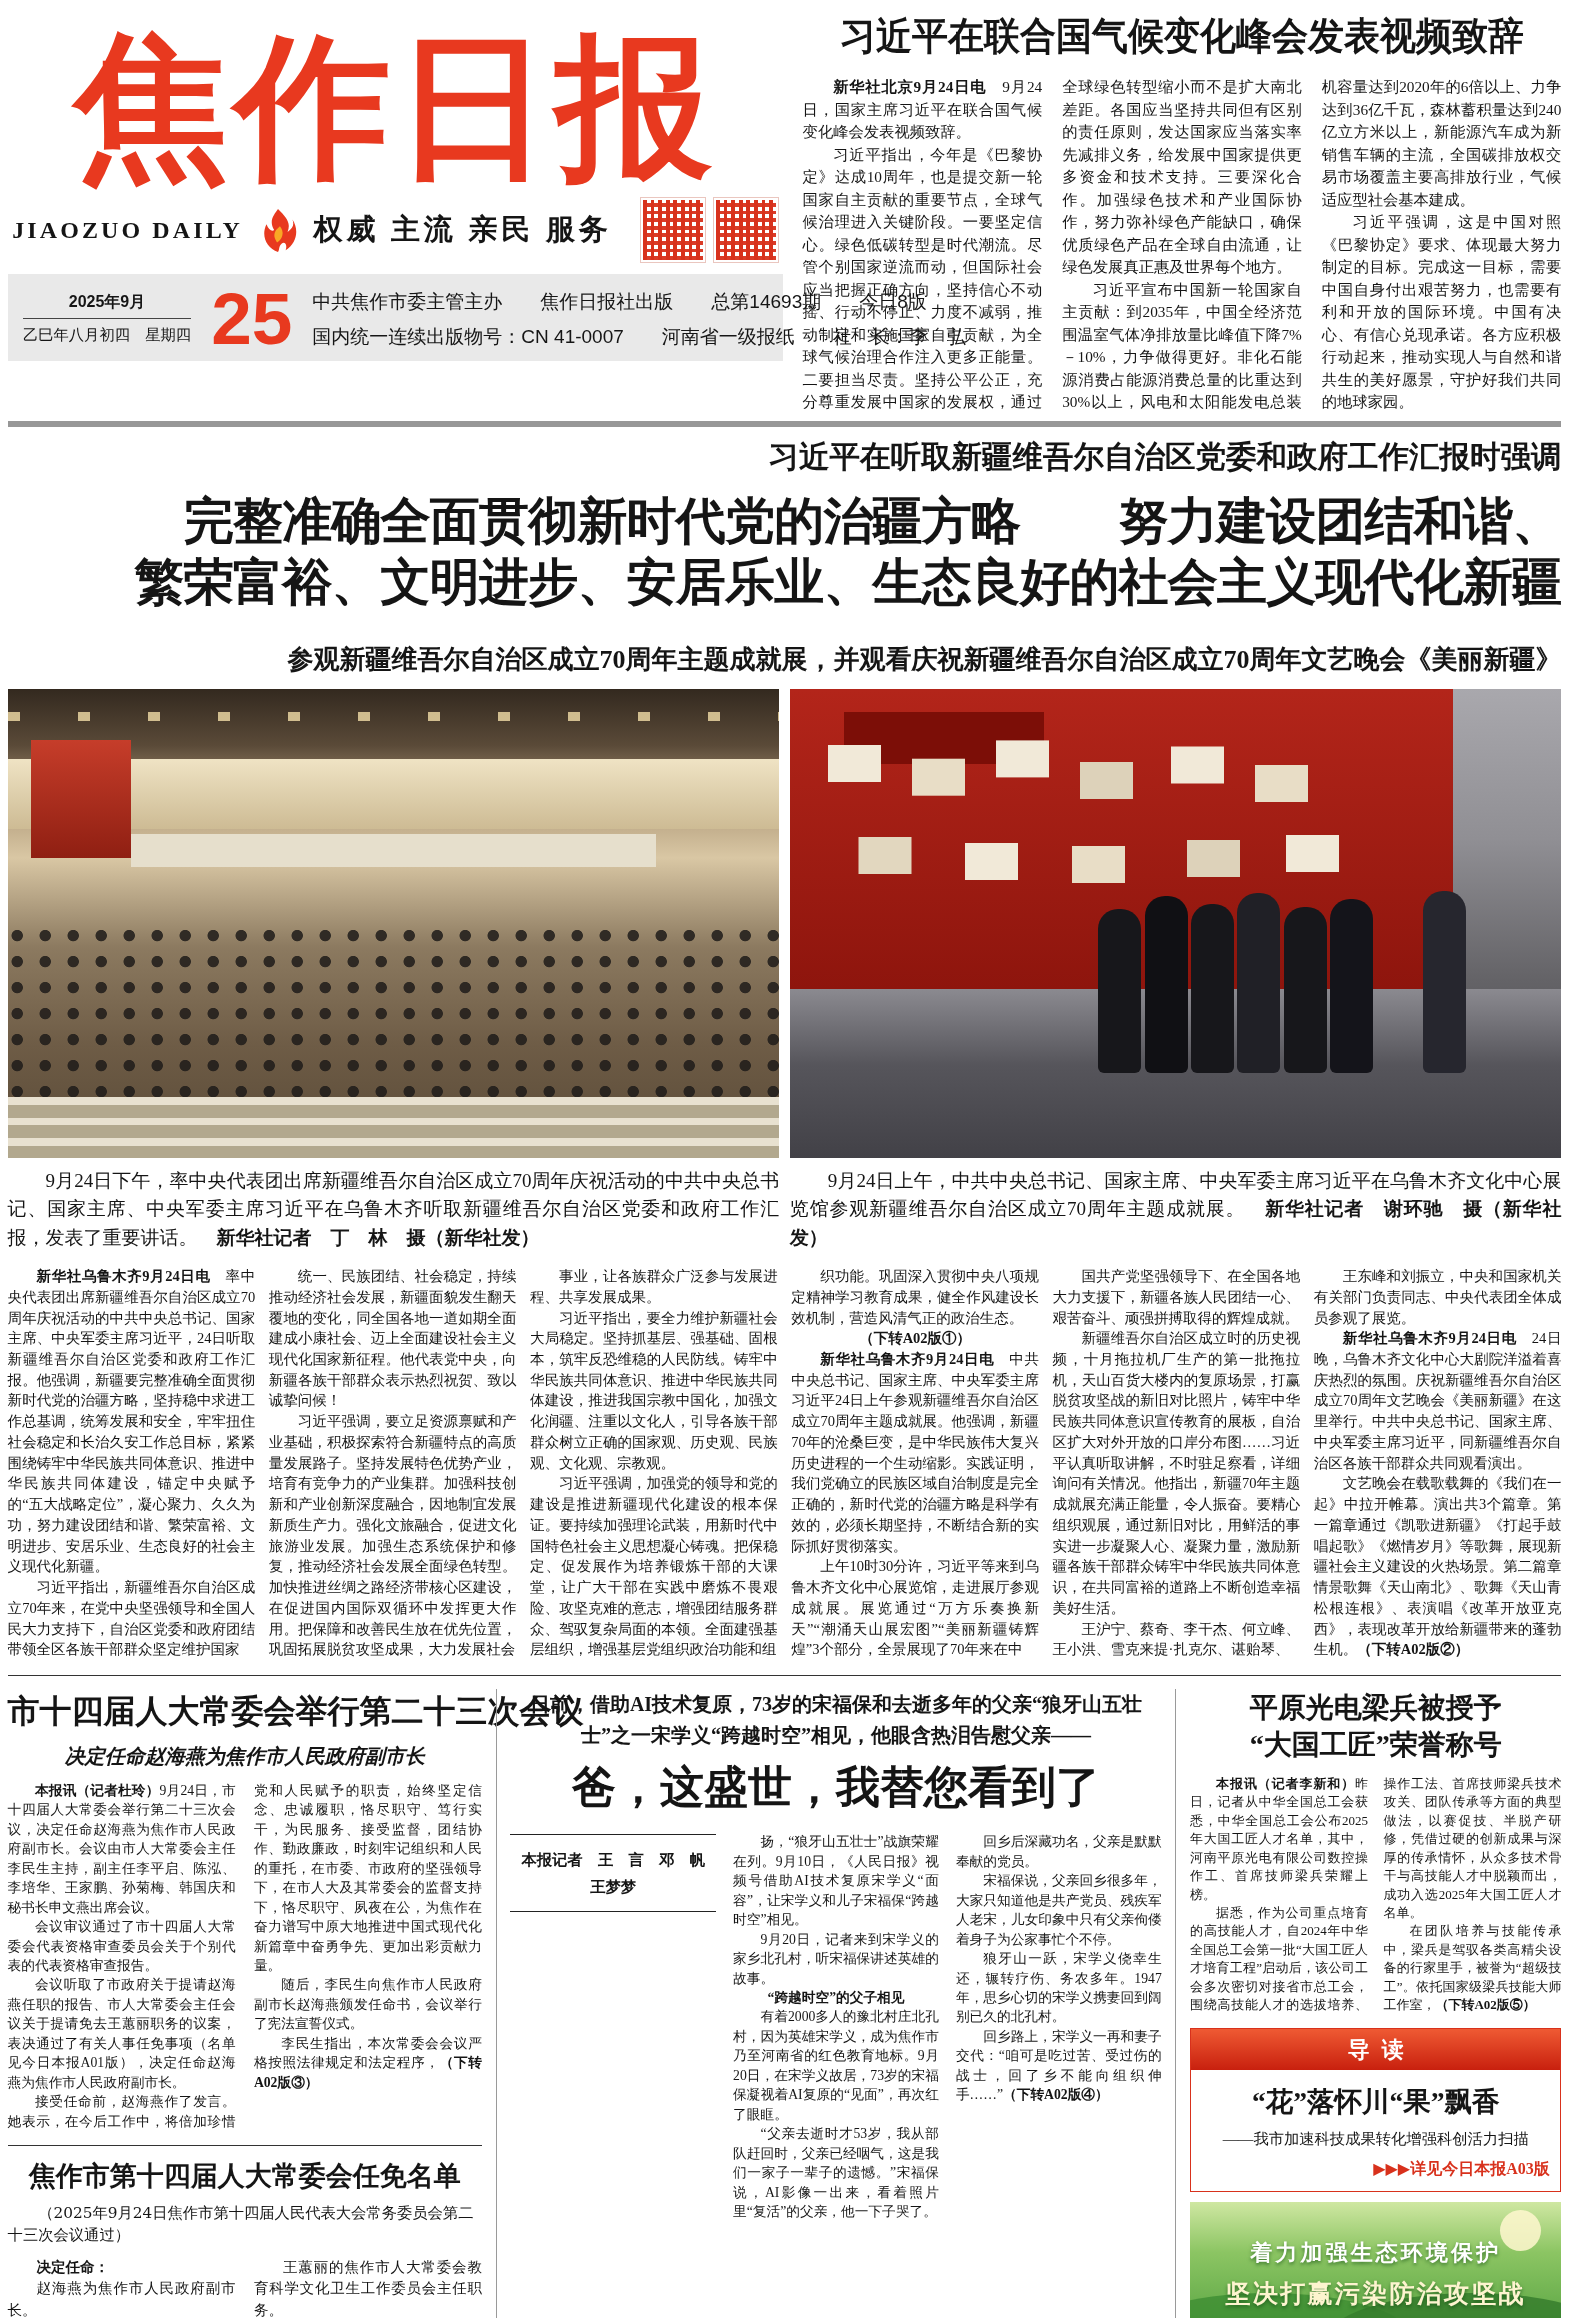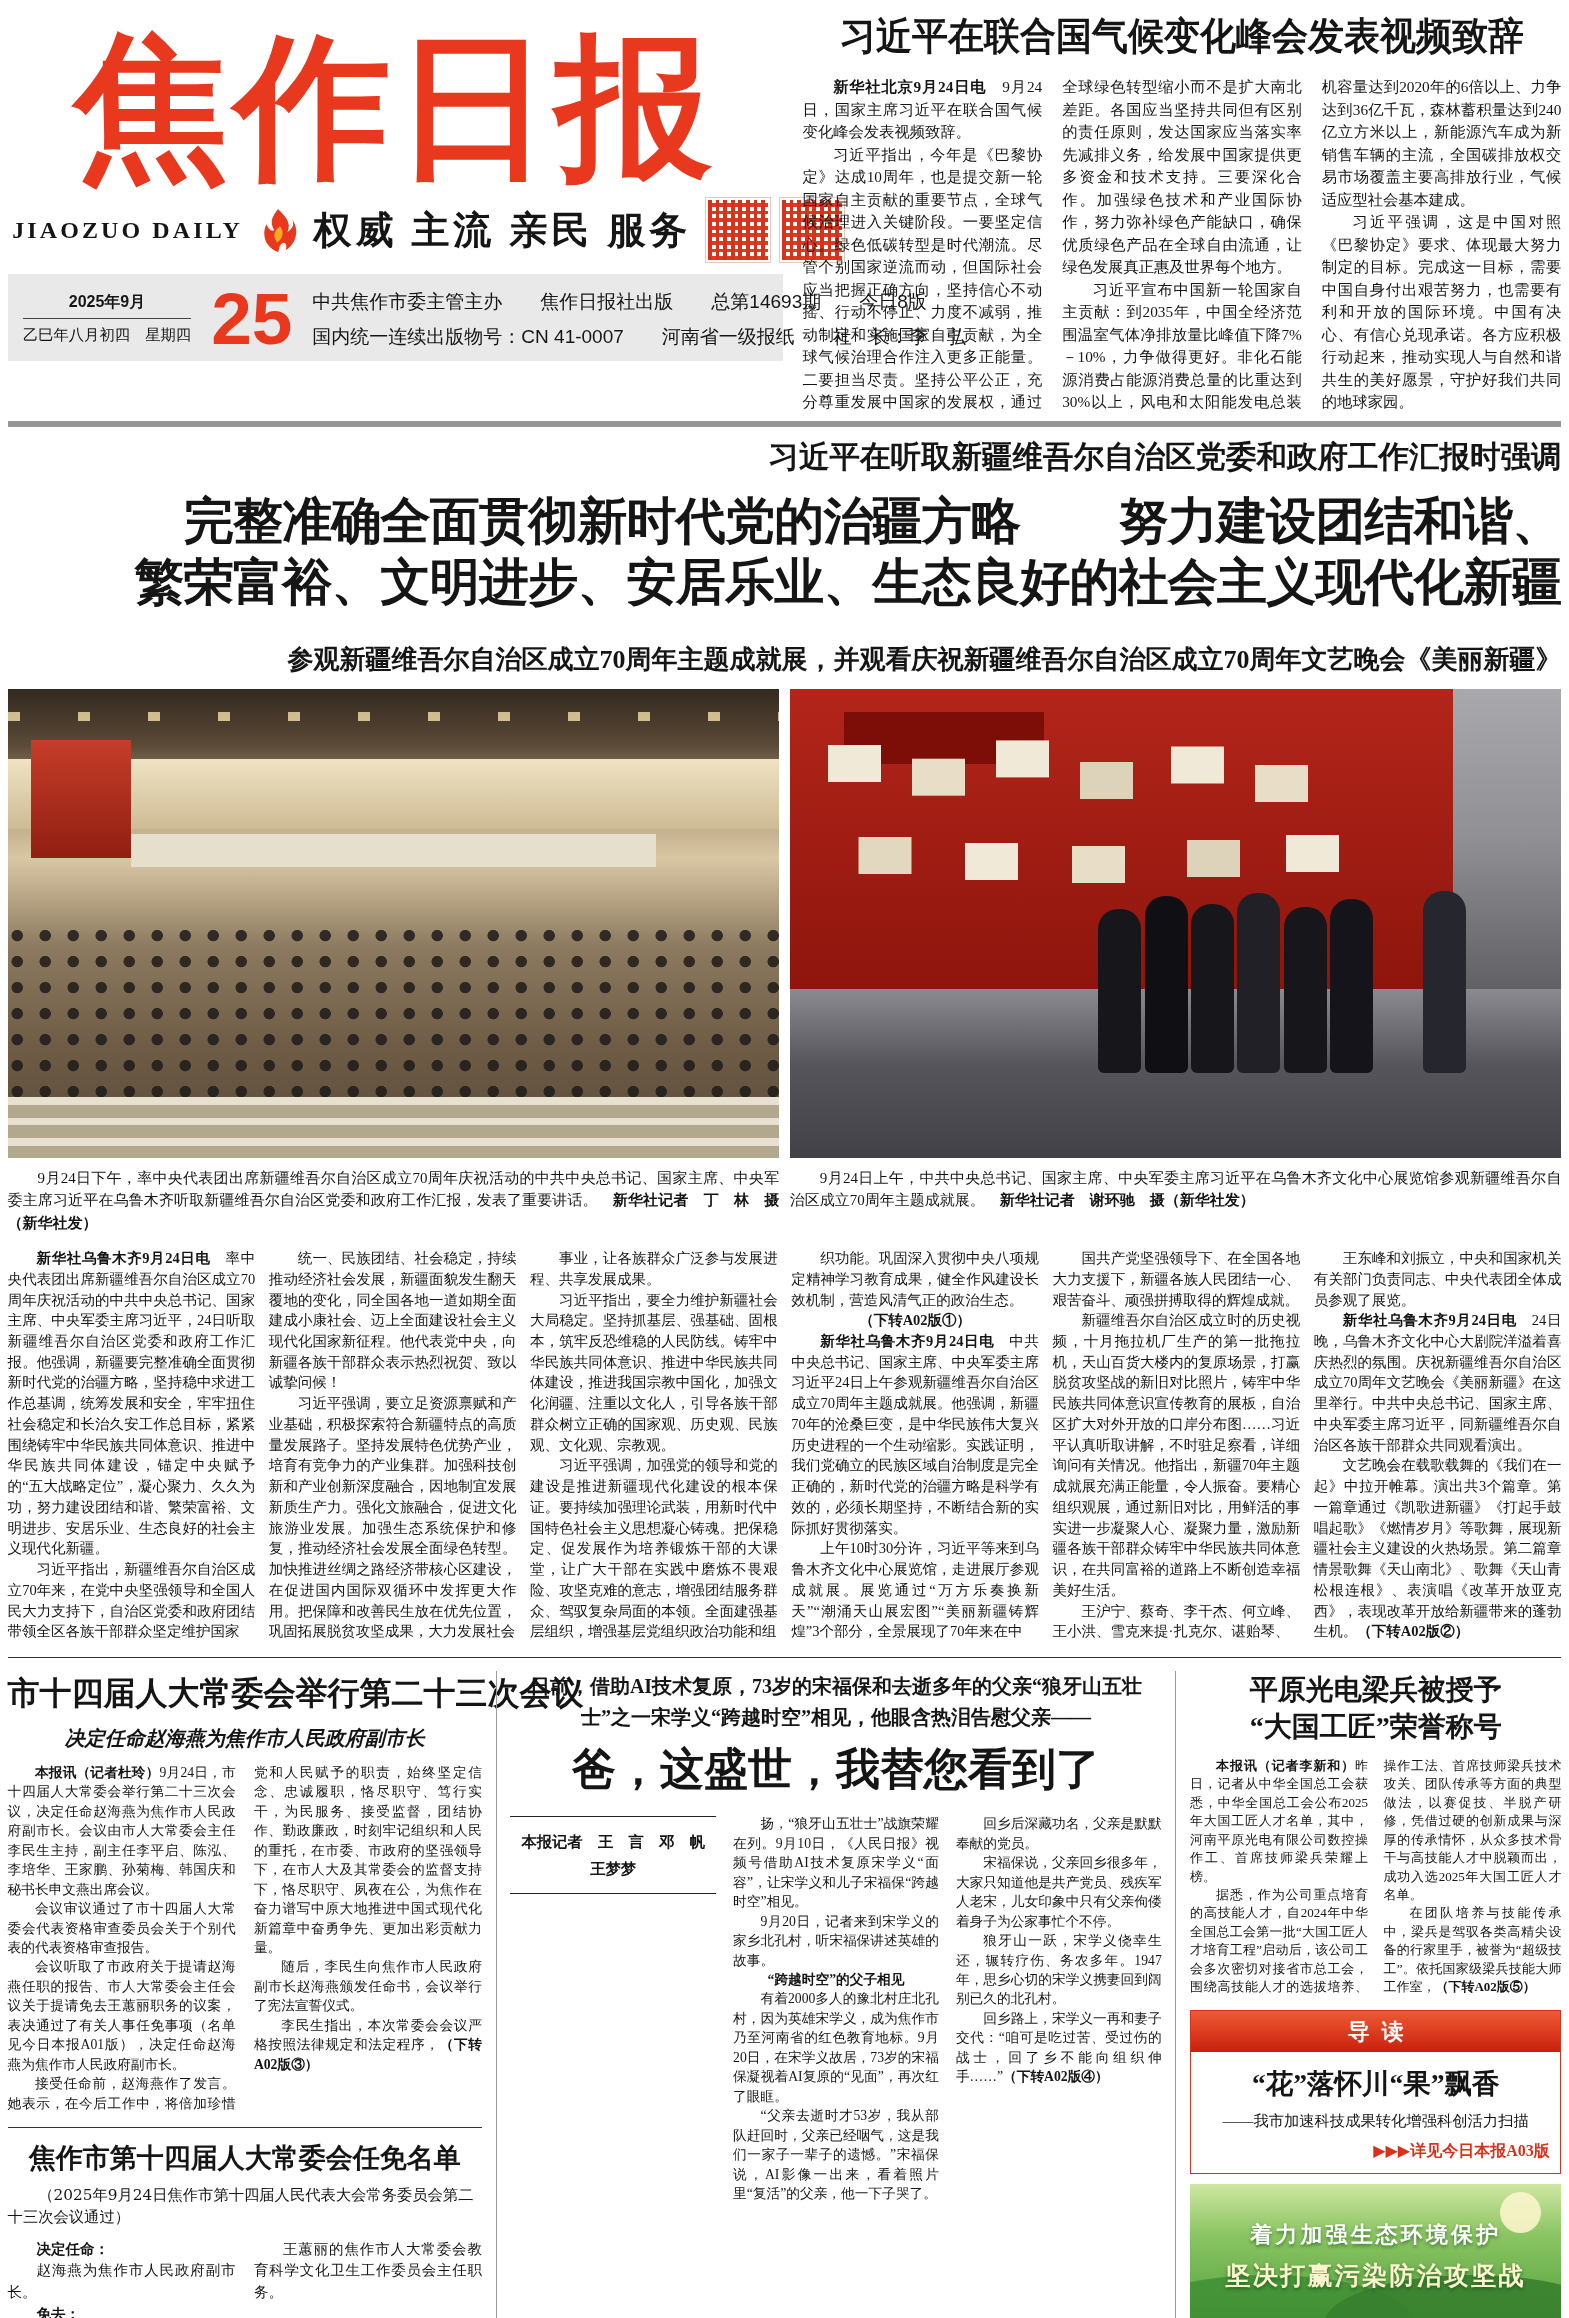--- a/index.html
+++ b/index.html
@@ -6,21 +6,21 @@
   body{font-family:"Liberation Serif","DejaVu Serif",serif;}
   .page{width:1569px;box-sizing:border-box;padding:6.1px 7.6px 0;overflow:hidden;}
 
   
   .header{display:flex;gap:20px;}
   .mast{width:775px;flex:0 0 auto;}
   .mast-title{font-family:"DejaVu Serif",serif;font-weight:bold;color:#e8391f;
     font-size:156px;line-height:1.3;text-align:center;letter-spacing:4.6px;white-space:nowrap;}
   .mast-row{display:flex;align-items:center;gap:15.3px;padding:0 4.6px;margin-top:-10.7px;}
   .mast-en{font-family:"Liberation Serif",serif;font-weight:bold;font-size:24px;letter-spacing:3.1px;white-space:nowrap;}
-  .slogan{font-family:"Liberation Sans",sans-serif;font-weight:bold;font-size:38px;letter-spacing:3.8px;white-space:nowrap;text-align:center;}
+  .slogan{font-family:"Liberation Sans",sans-serif;font-weight:bold;font-size:29px;letter-spacing:3.8px;white-space:nowrap;text-align:center;}
   .qrs{margin-left:auto;display:flex;gap:9.2px;}
   .qr{width:60px;height:60px;border:2.3px solid #fff;outline:0.8px solid #eac6bf;
     background:
       repeating-linear-gradient(0deg,rgba(216,49,28,.95) 0 3.8px,rgba(255,255,255,0) 3.8px 7.6px),
       repeating-linear-gradient(90deg,#d8311c 0 3.8px,#fff 3.8px 7.6px);}
   .flame{width:40px;height:46px;flex:0 0 auto;}
   .datebar{background:#e9e9e9;margin-top:12.2px;padding:9.2px 15.3px 7.6px;display:flex;align-items:center;gap:20px;}
   .db-left{text-align:center;flex:0 0 auto;}
   .db-date{font-family:"Liberation Sans",sans-serif;font-size:16px;font-weight:bold;border-bottom:1.5px solid #444;padding:0 9.2px 5.3px;}
   .db-lunar{font-size:15.3px;margin-top:5.3px;white-space:nowrap;}
@@ -65,21 +65,21 @@
   .expo .fig{position:absolute;bottom:18%;width:43px;background:#17171b;border-radius:20px 20px 6.1px 6.1px;}
   .expo .fig.f1{left:40%;height:164px;}
   .expo .fig.f2{left:46%;height:177px;background:#101014;}
   .expo .fig.f3{left:52%;height:169px;}
   .expo .fig.f4{left:58%;height:180px;background:#202026;}
   .expo .fig.f5{left:64%;height:166px;}
   .expo .fig.f6{left:70%;height:174px;background:#14141a;}
   .expo .fig.f7{left:82%;height:182px;background:#26262e;}
 
   .captions{display:flex;gap:10.7px;margin-top:9.2px;}
-  .caption{width:50%;font-size:15px;line-height:1.5;text-align:justify;}
+  .caption{width:50%;font-size:19px;line-height:1.5;text-align:justify;}
   .caption p{margin:0;text-indent:2em;}
 
   
   .mainbody{display:flex;gap:13.7px;margin-top:13.7px;}
   .mainbody .col{flex:1;font-size:14.5px;line-height:1.43;text-align:justify;min-width:0;}
   p{margin:0;}
   .col p,.flowtext p{text-indent:2em;}
   p.inline-head{text-indent:0;text-align:center;font-weight:bold;}
 
   .mid-rule{border-top:1.5px solid #333;margin:15.3px 0 12.2px;}

